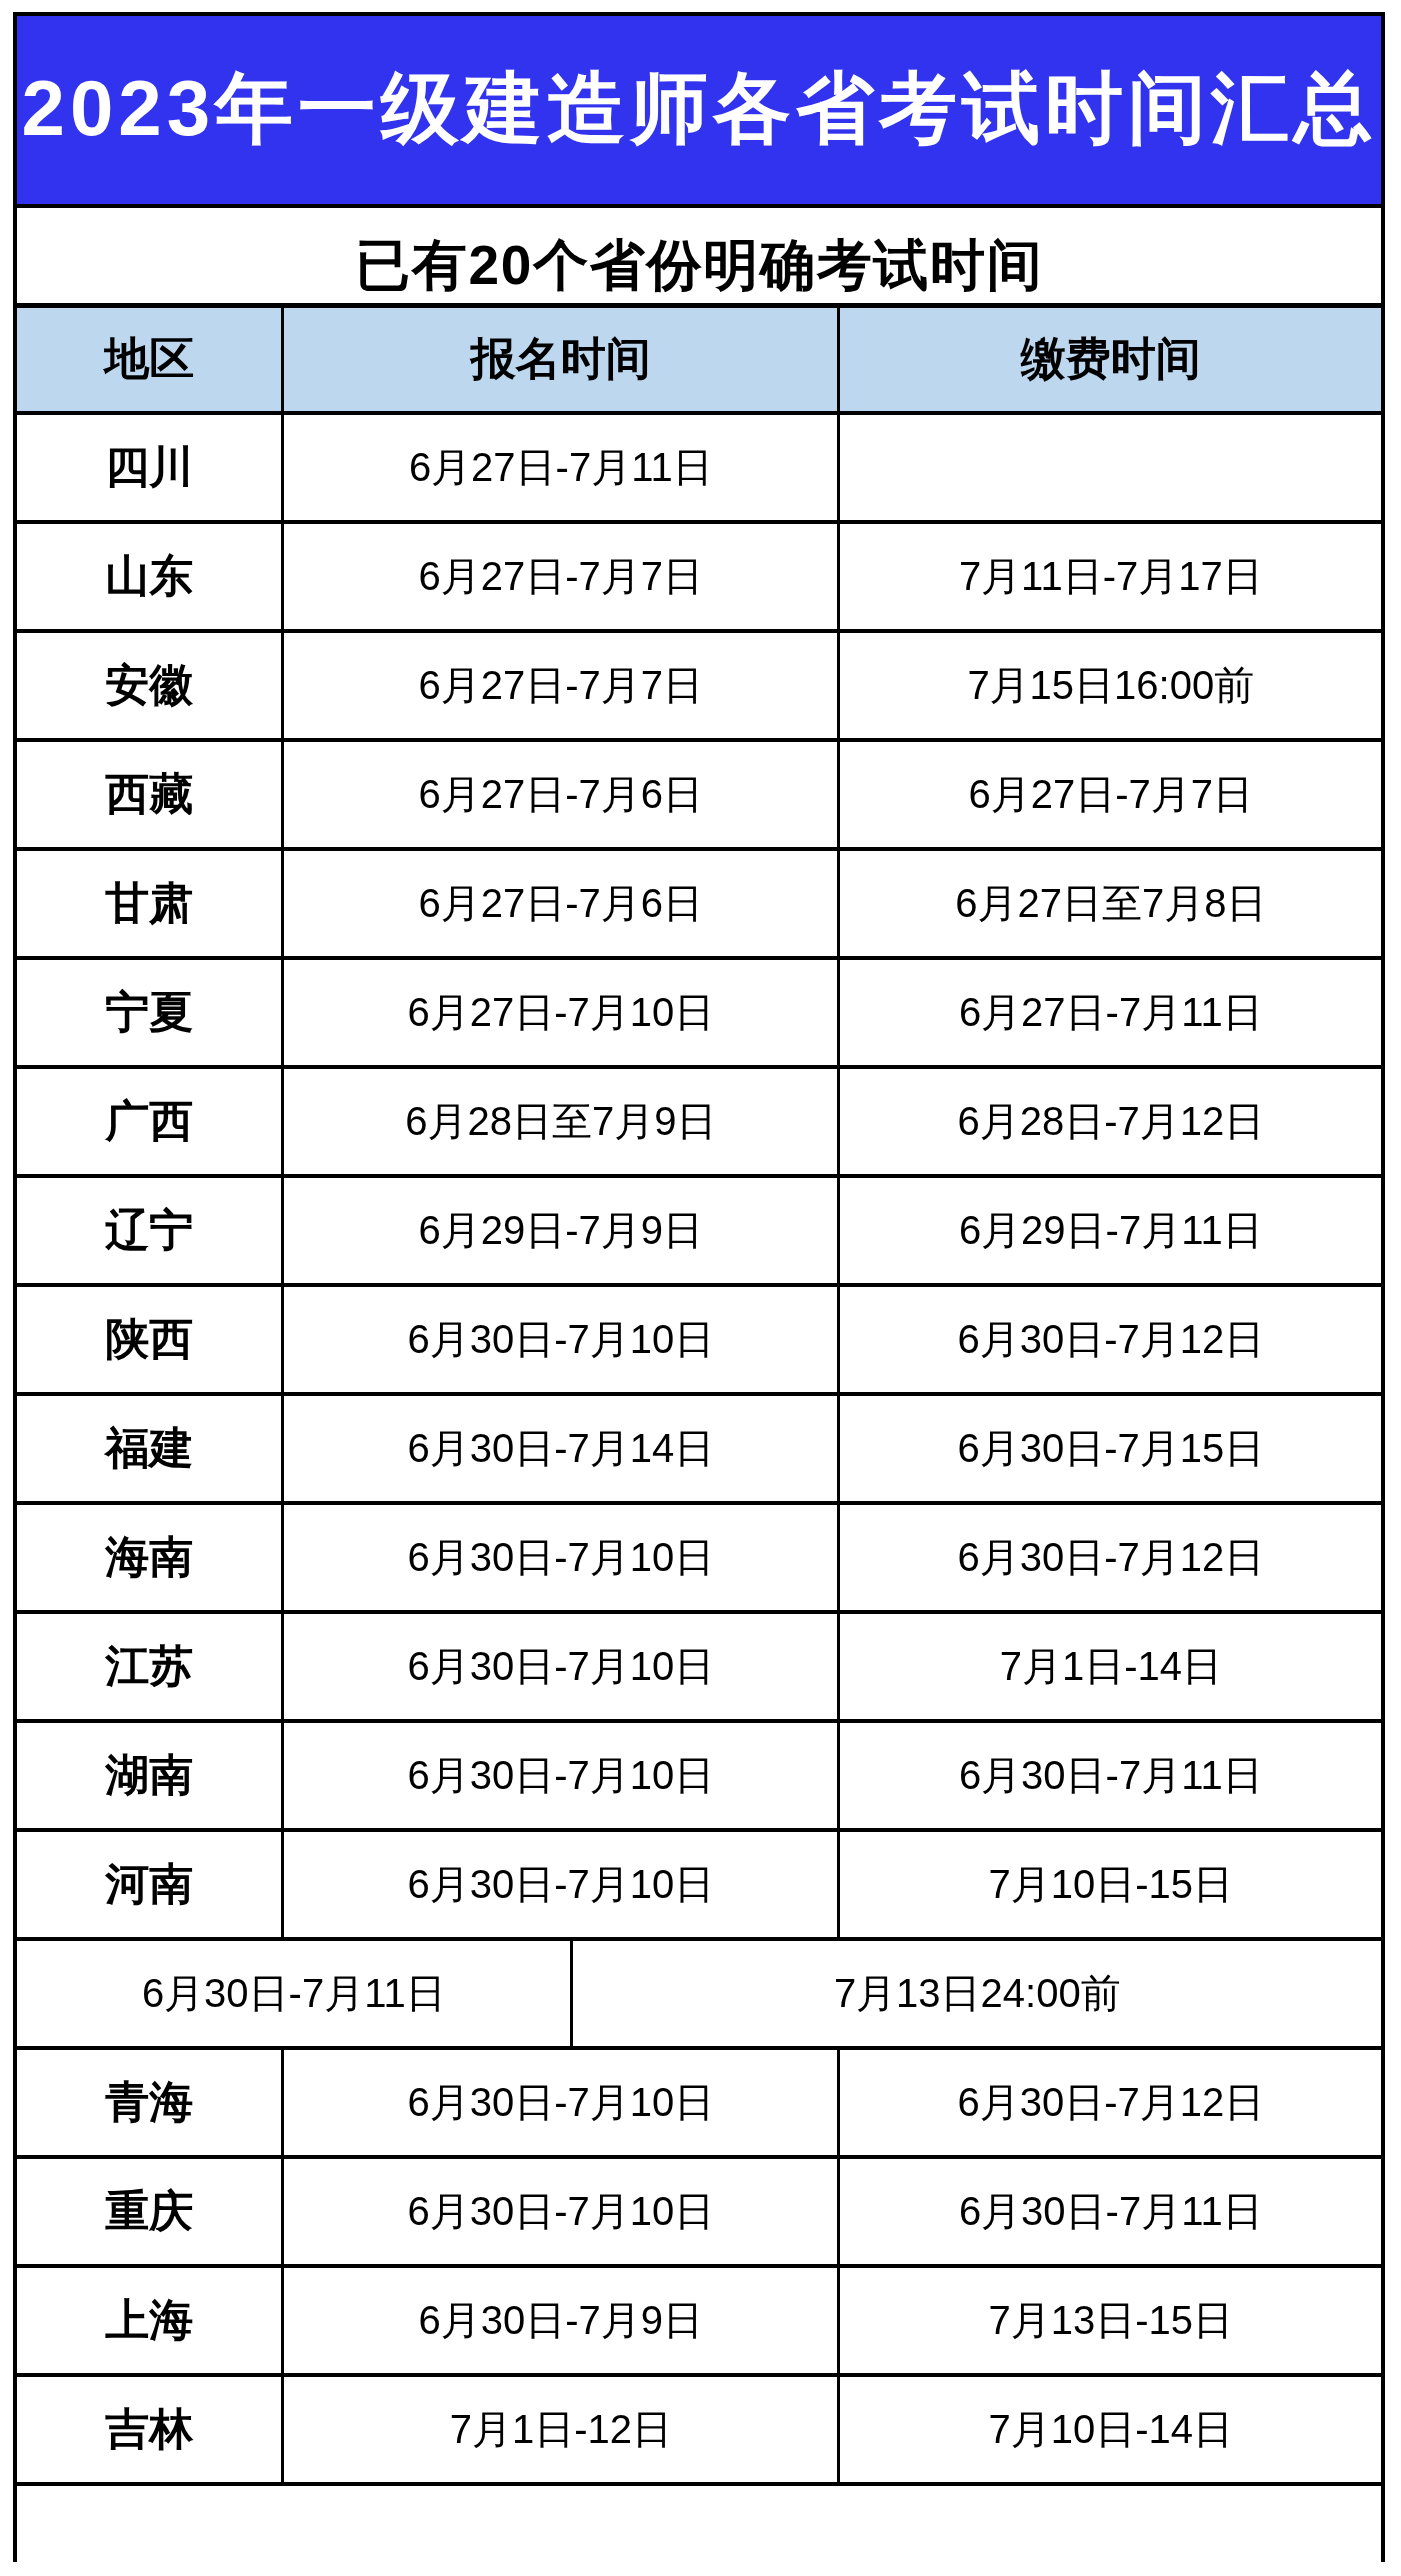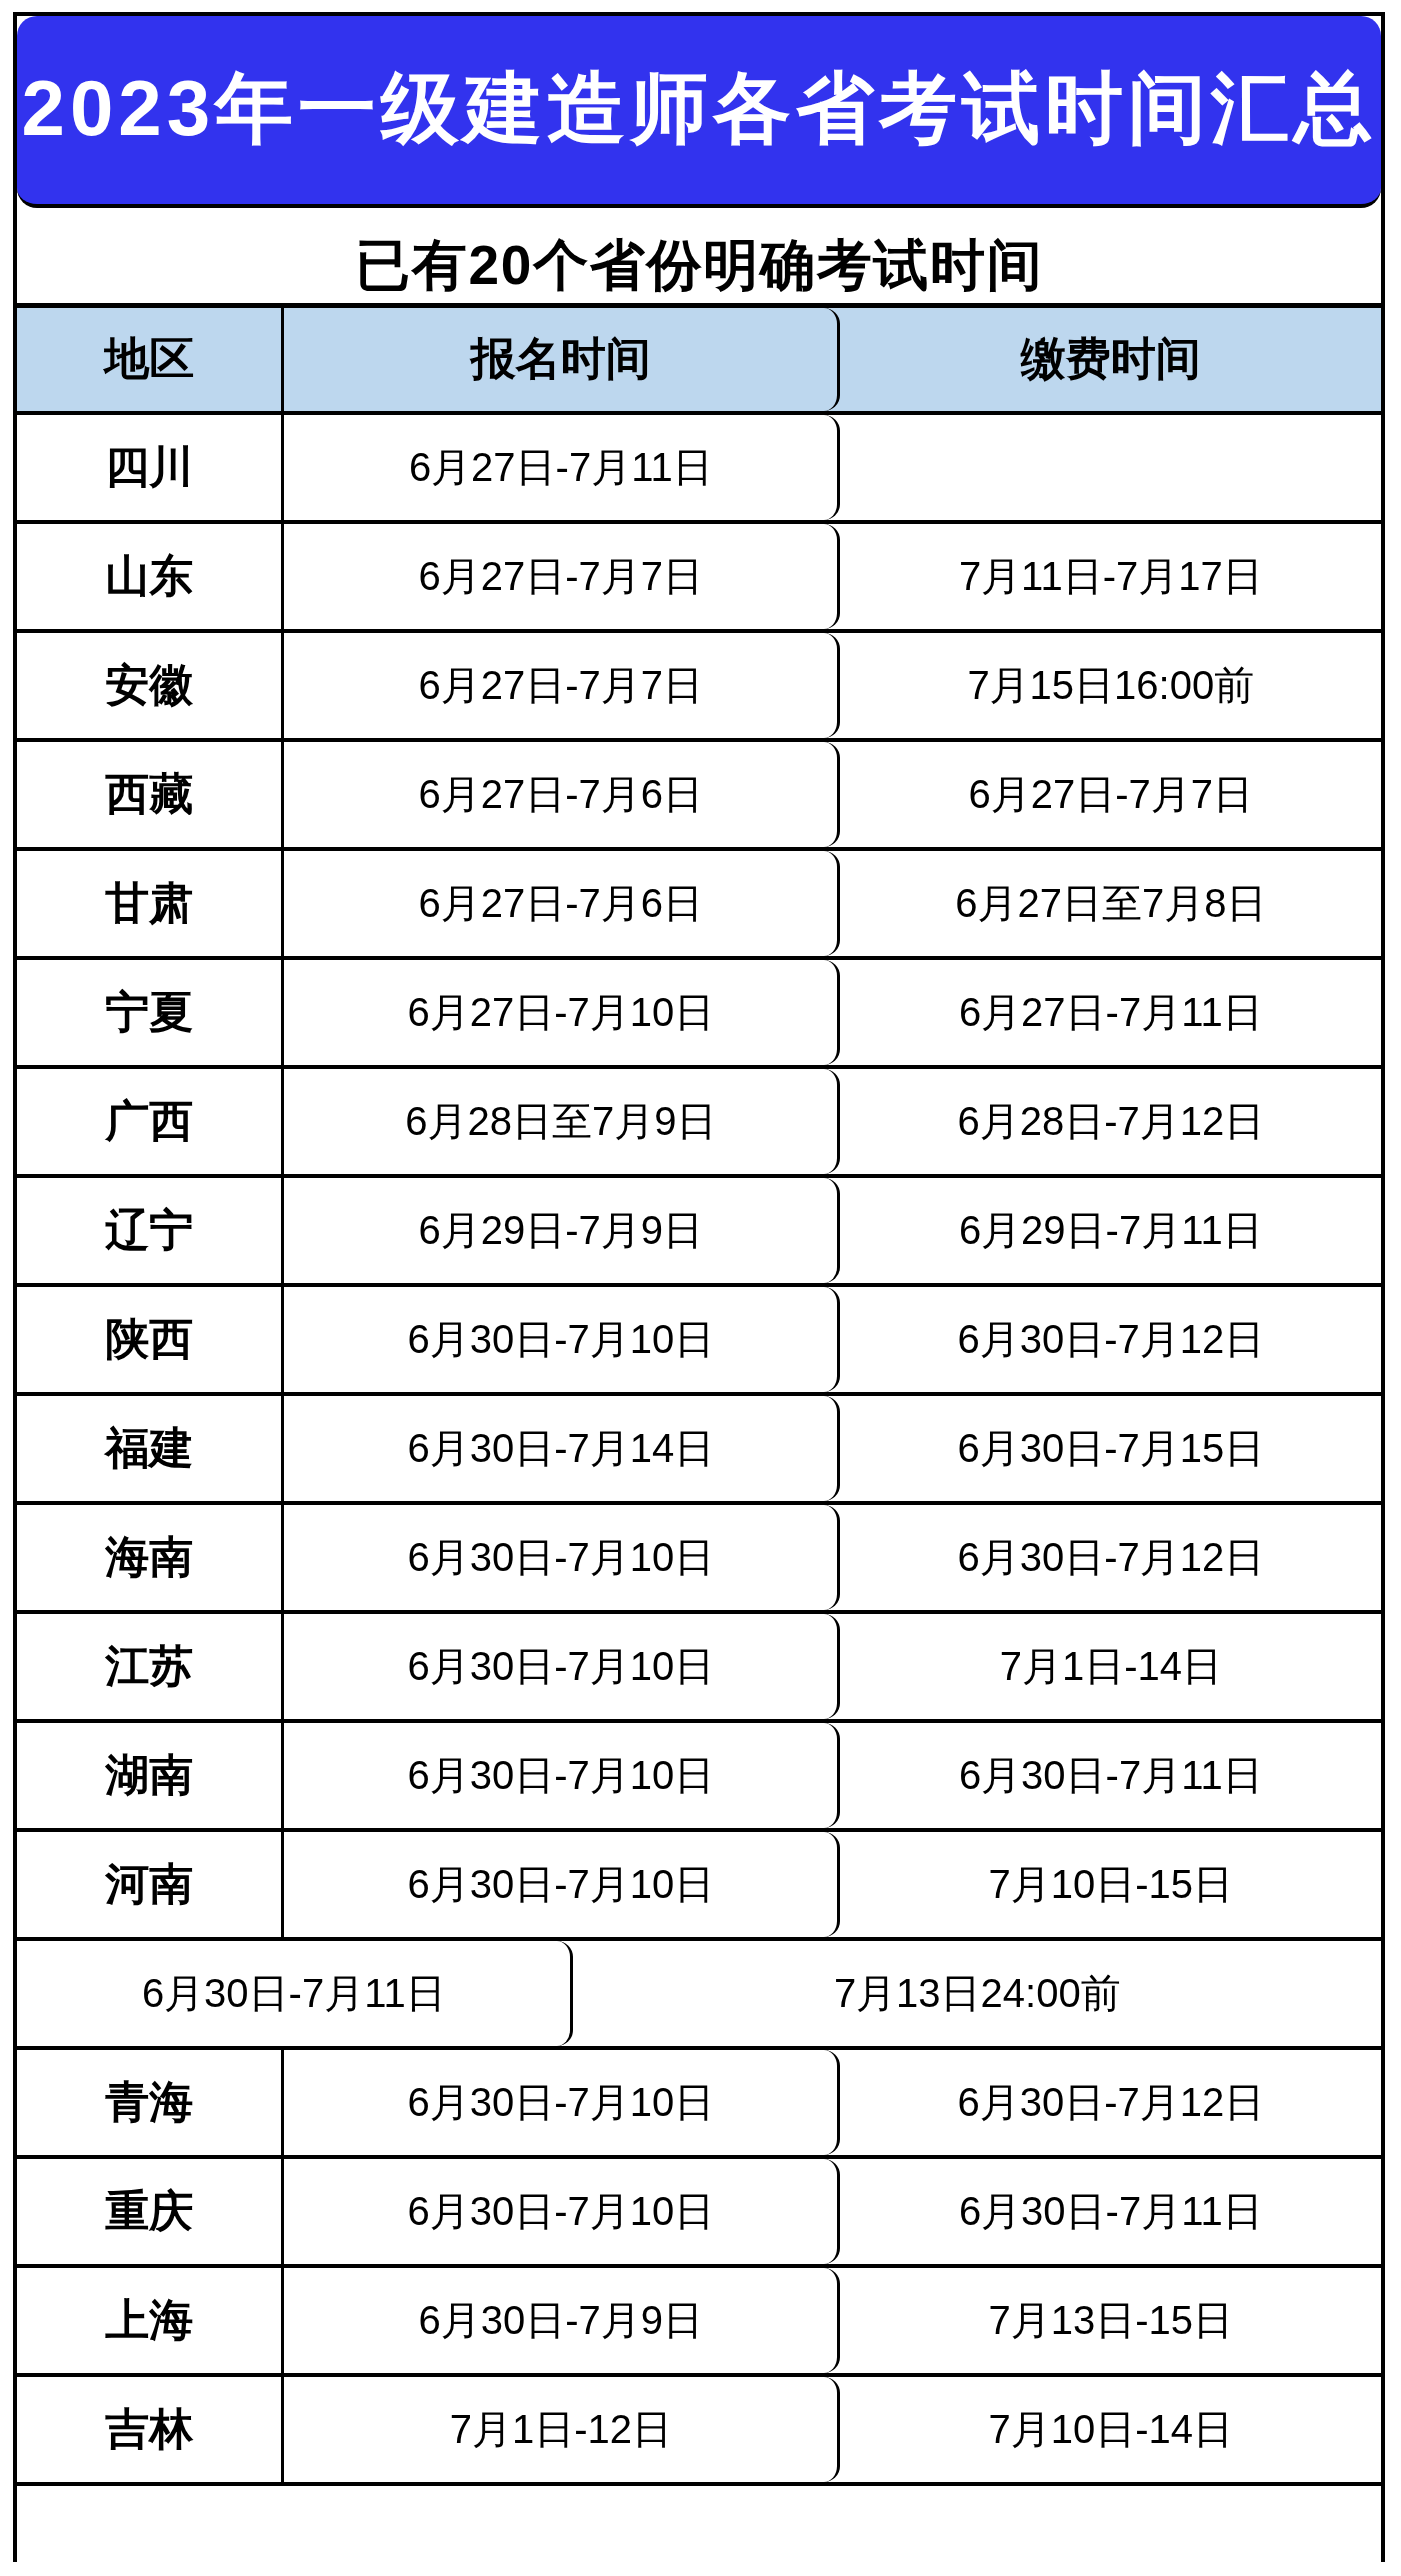--- a/index.html
+++ b/index.html
@@ -28,21 +28,20 @@
     background: var(--title-bg, #3233EE);
     border-bottom: 4.2px solid var(--border, #000);
     display: flex;
     align-items: center;
     justify-content: center;
     color: var(--title-text, #ffffff);
     font-size: 78px;
     font-weight: bold;
     letter-spacing: 5px;
     white-space: nowrap;
-    border-radius: 20px;
   }
   .subtitle-band {
     height: 95px;
     background: #ffffff;
     border-bottom: 5px solid var(--border, #000);
     display: flex;
     align-items: flex-end;
     justify-content: center;
     color: #000;
     font-size: 55px;
@@ -79,21 +78,20 @@
     width: 267px;
     border-right: 3.3px solid var(--border, #000);
     font-weight: bold;
     font-size: 44px;
   }
   .c2 {
     width: 556px;
     border-right: 3.3px solid var(--border, #000);
     font-size: 40px;
     font-weight: 500;
-    border-radius: 16px;
   }
   .c3 {
     flex: 1;
     font-size: 40px;
     font-weight: 500;
     text-align: center;
   }
 </style>
 </head>
 <body>

